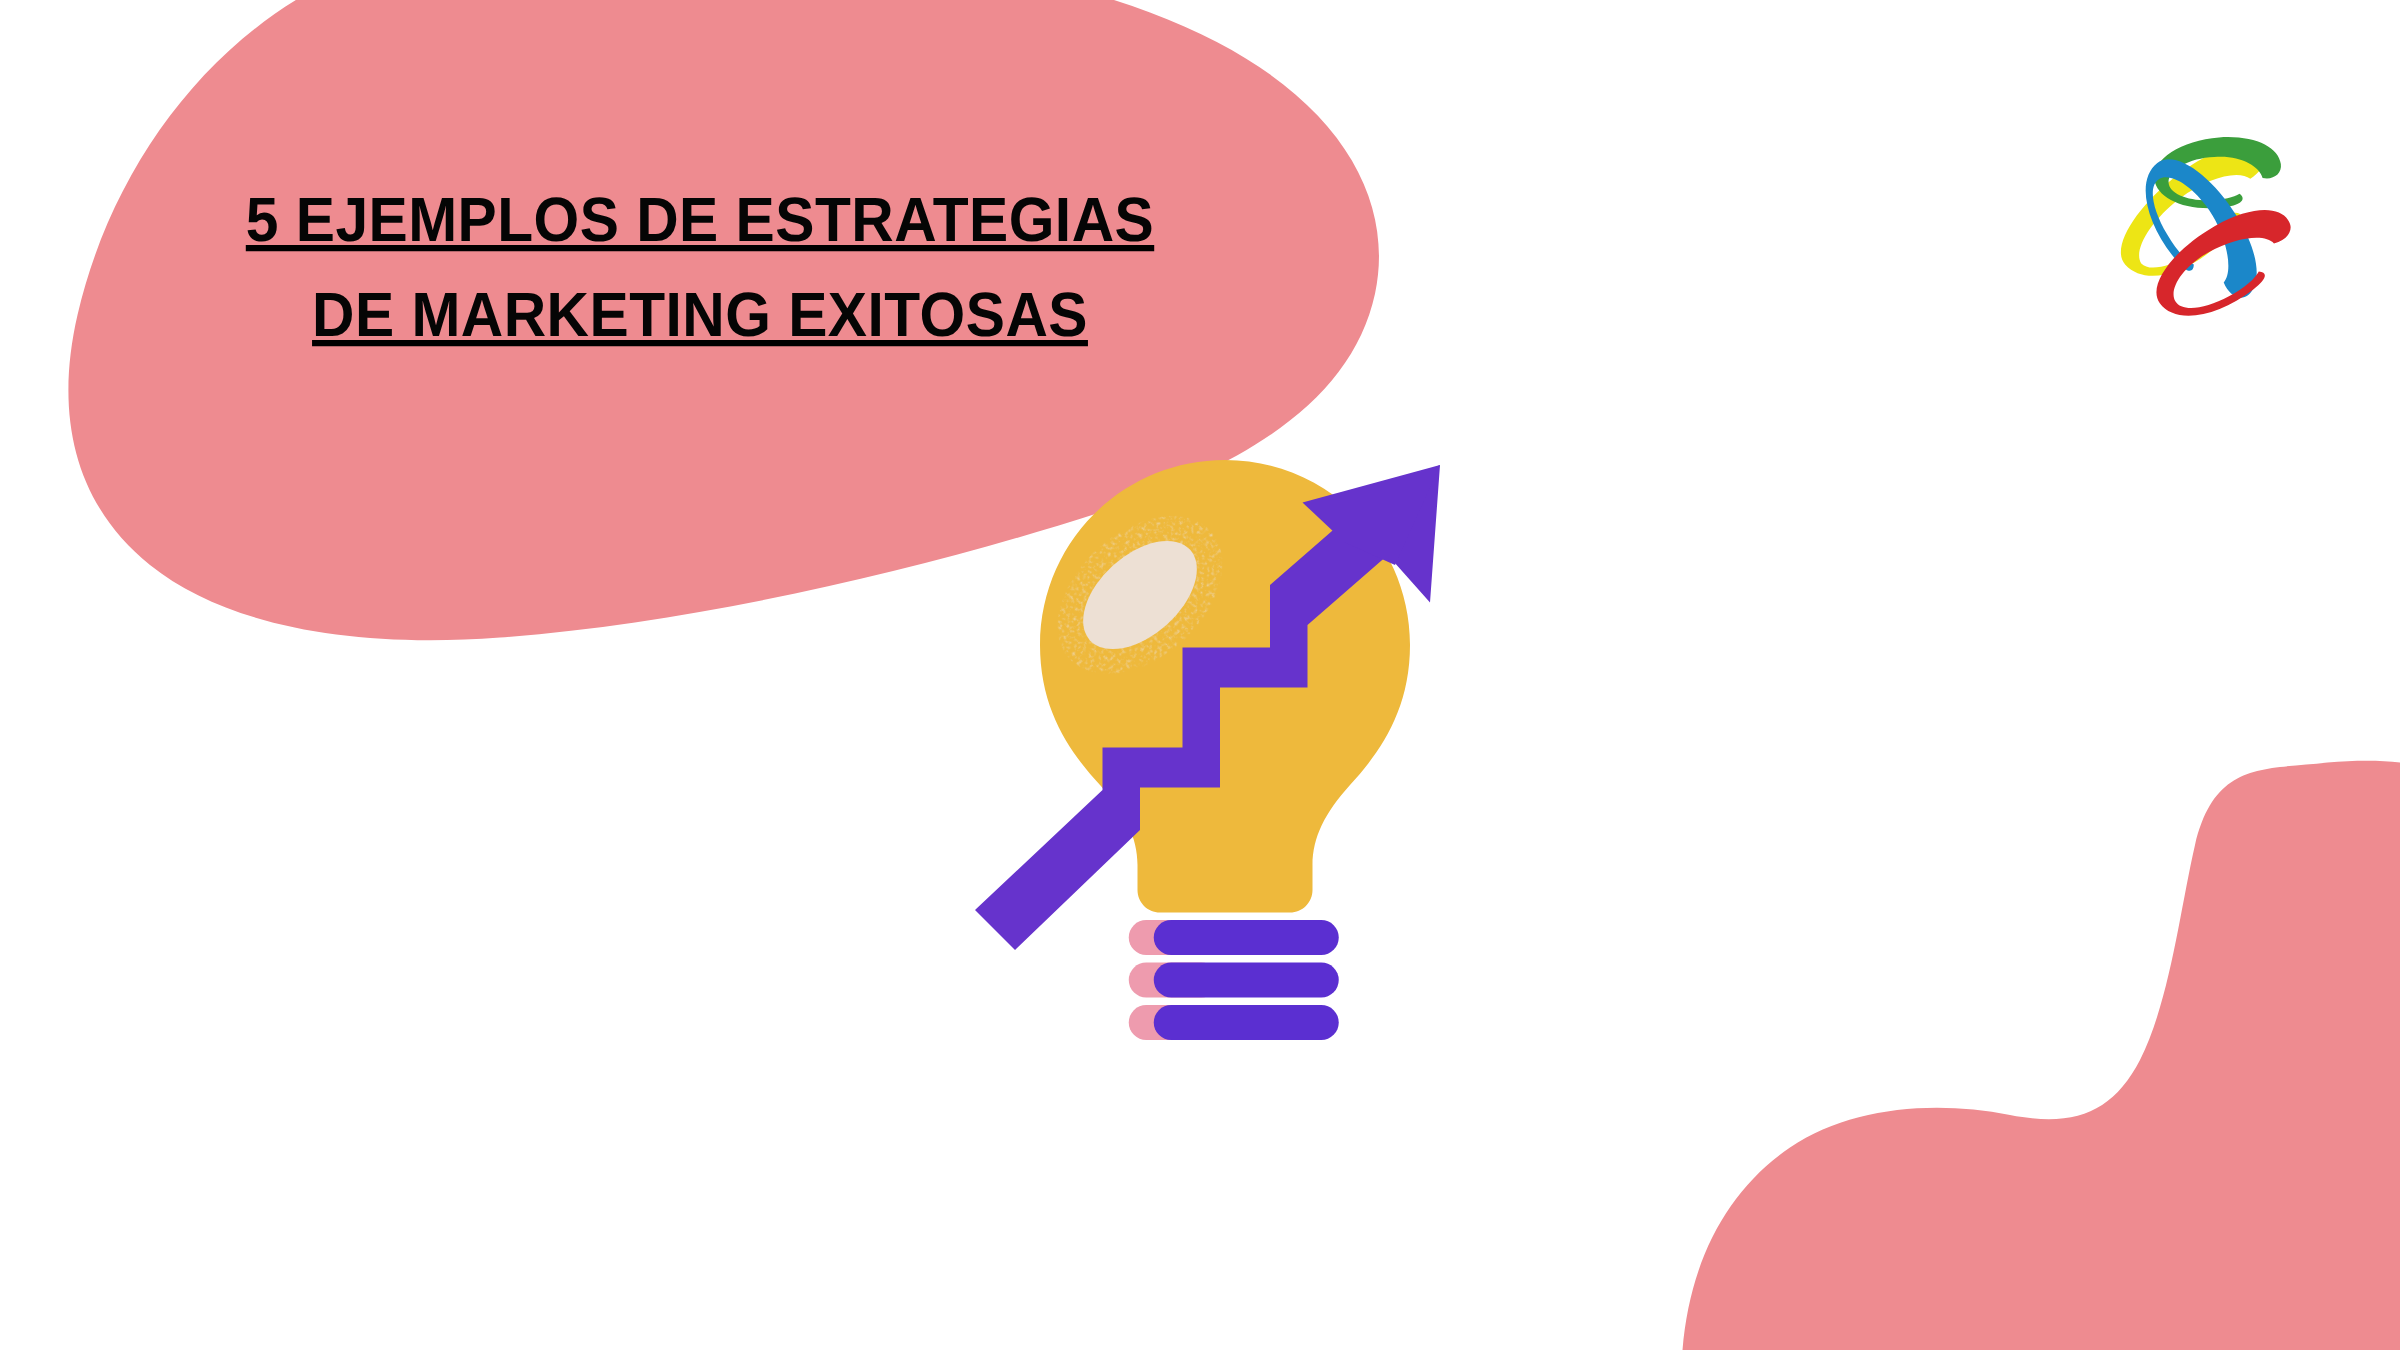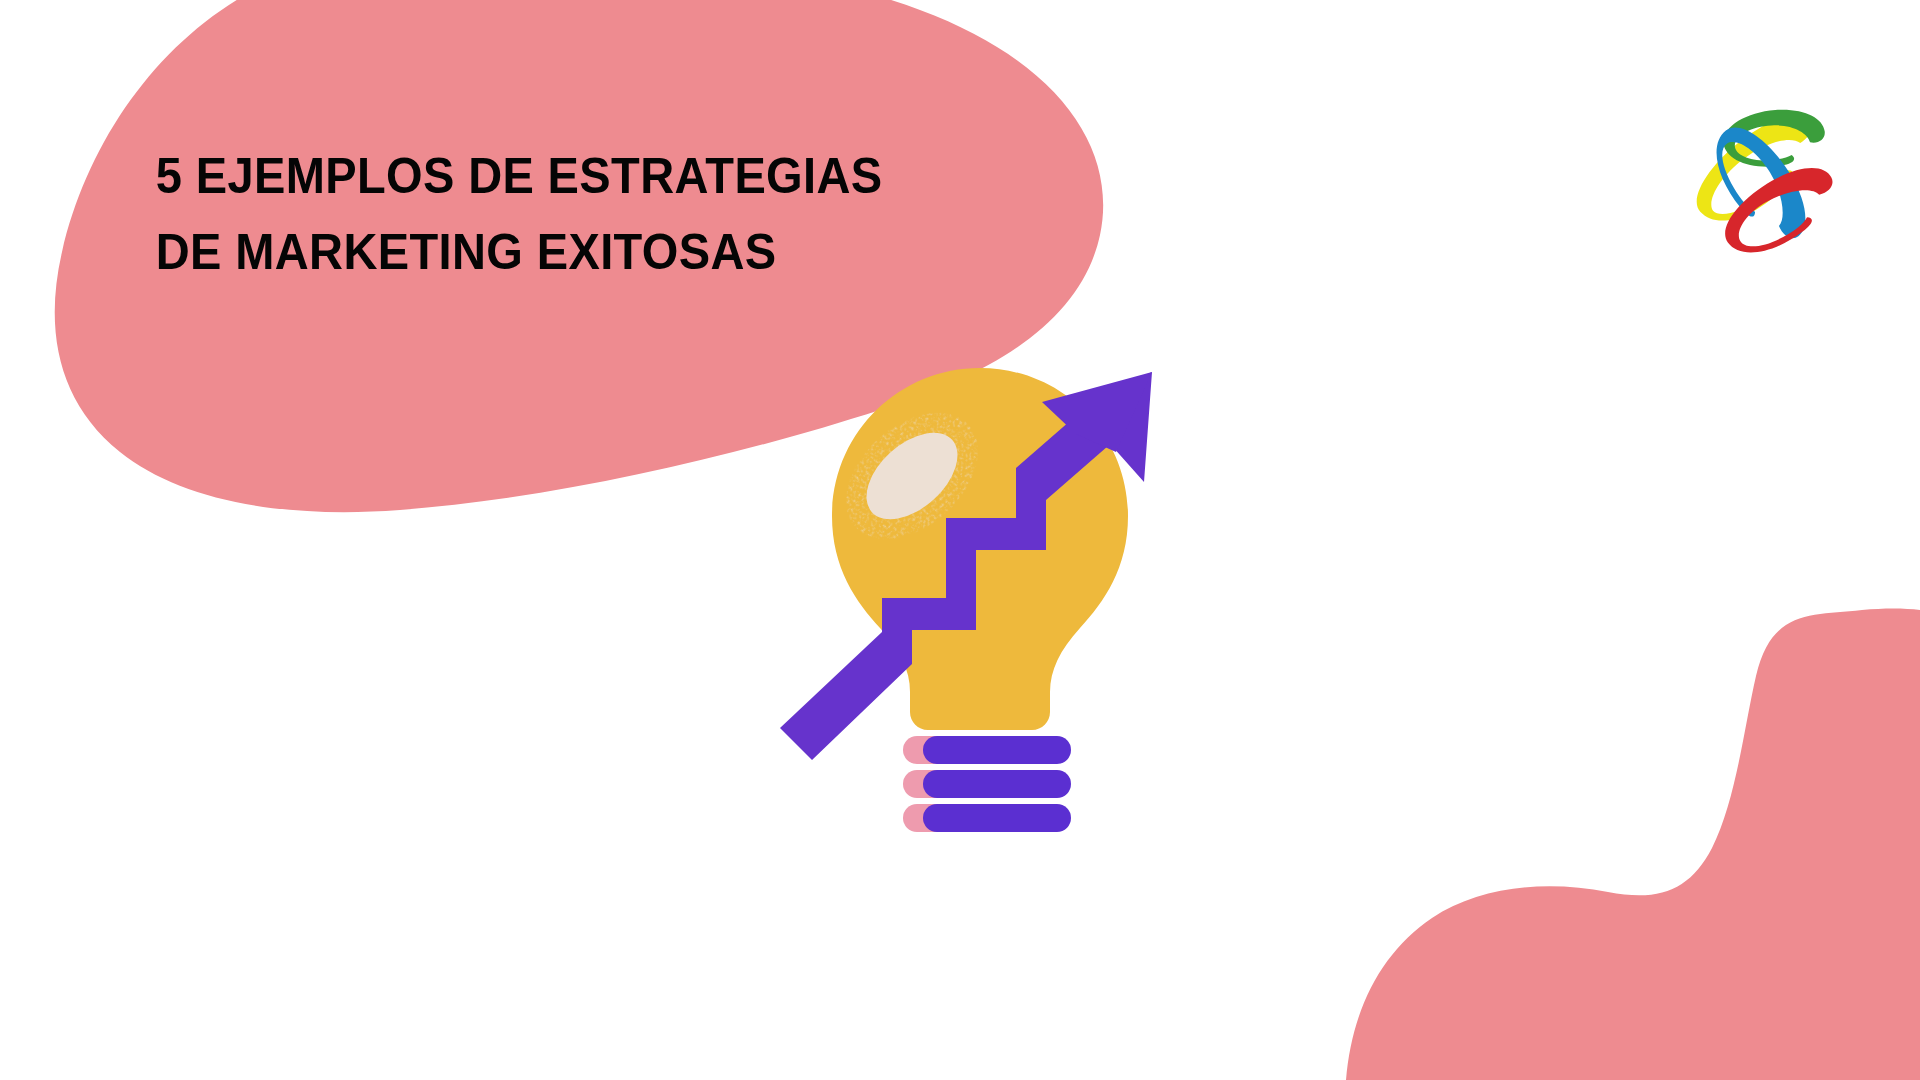--- a/index.html
+++ b/index.html
@@ -25,21 +25,23 @@
     height: 1080px;
     pointer-events: none;
   }
 
   
   #title-block {
     position: absolute;
     left: 130px;
     top: 138px;
     width: 860px;
+    text-align: center;
     z-index: 5;
+    text-decoration: underline;
   }
   .title-line {
     display: block;
     color: #050505;
     font-family: "Liberation Sans", sans-serif;
     font-weight: bold;
     font-size: 50px;
     line-height: 76px;
     letter-spacing: 0.4px;
     transform: scaleX(0.94);

